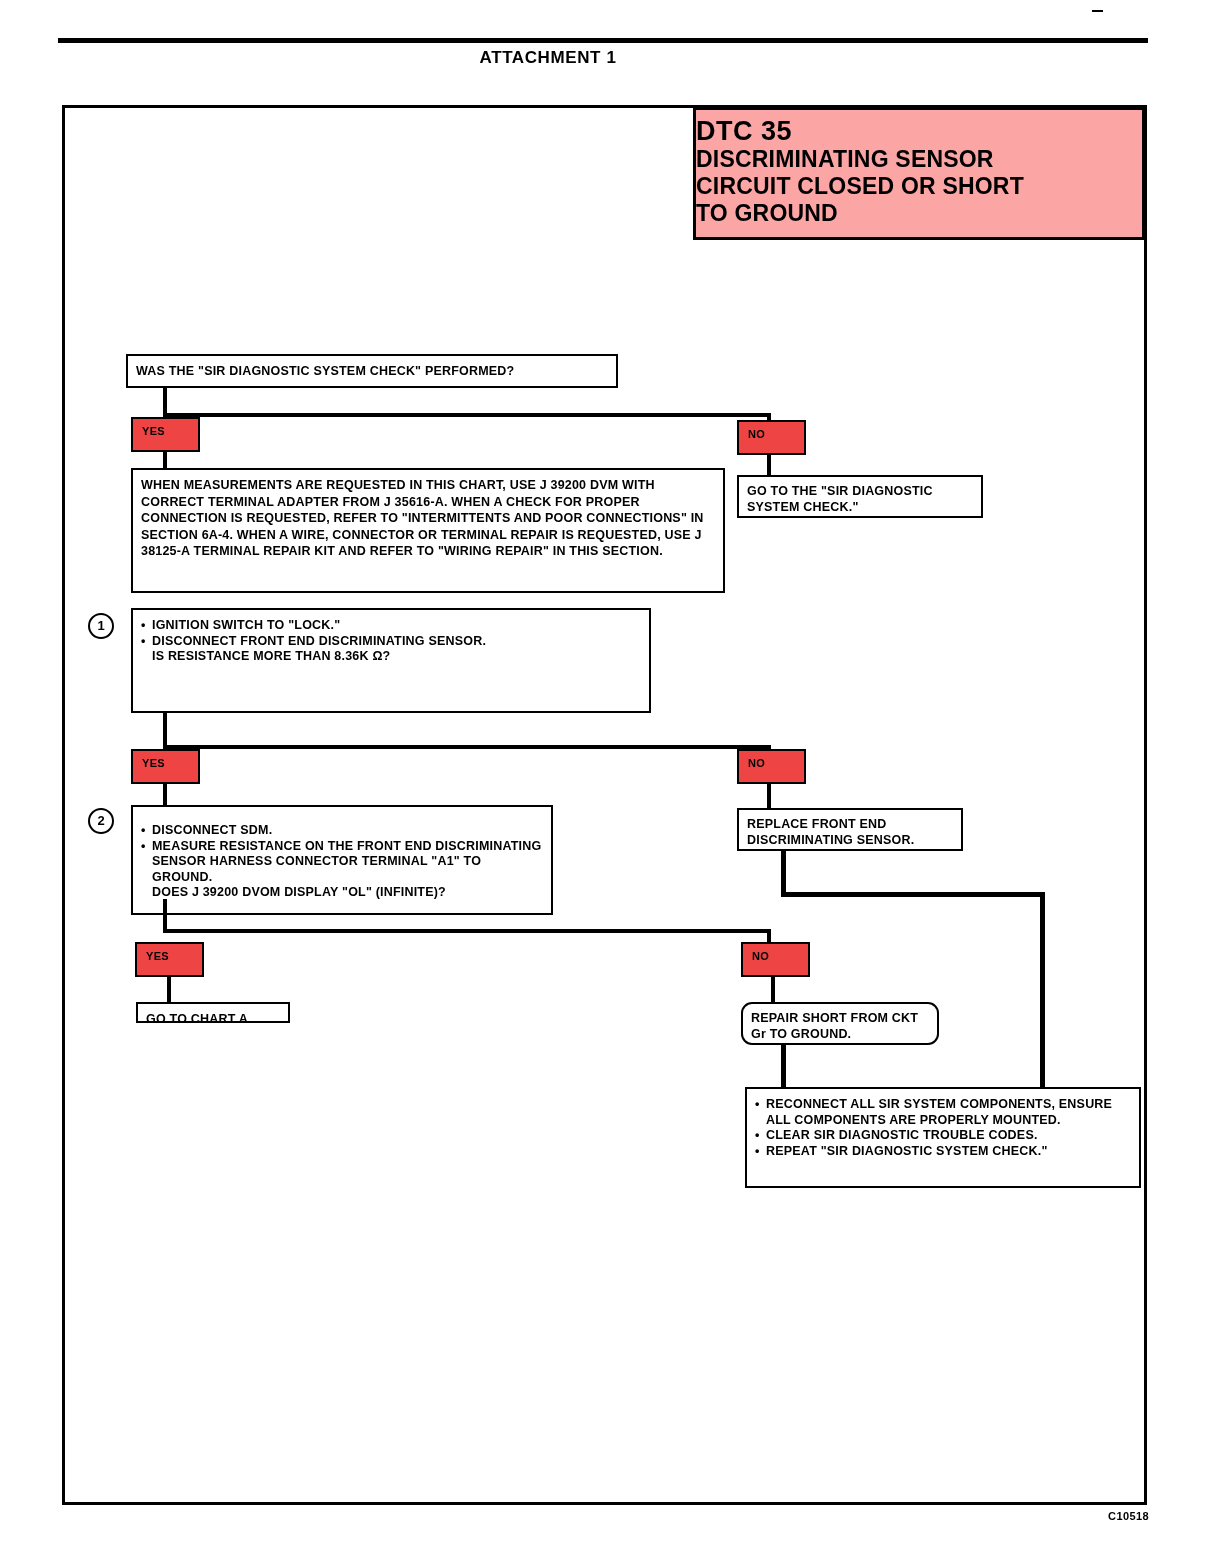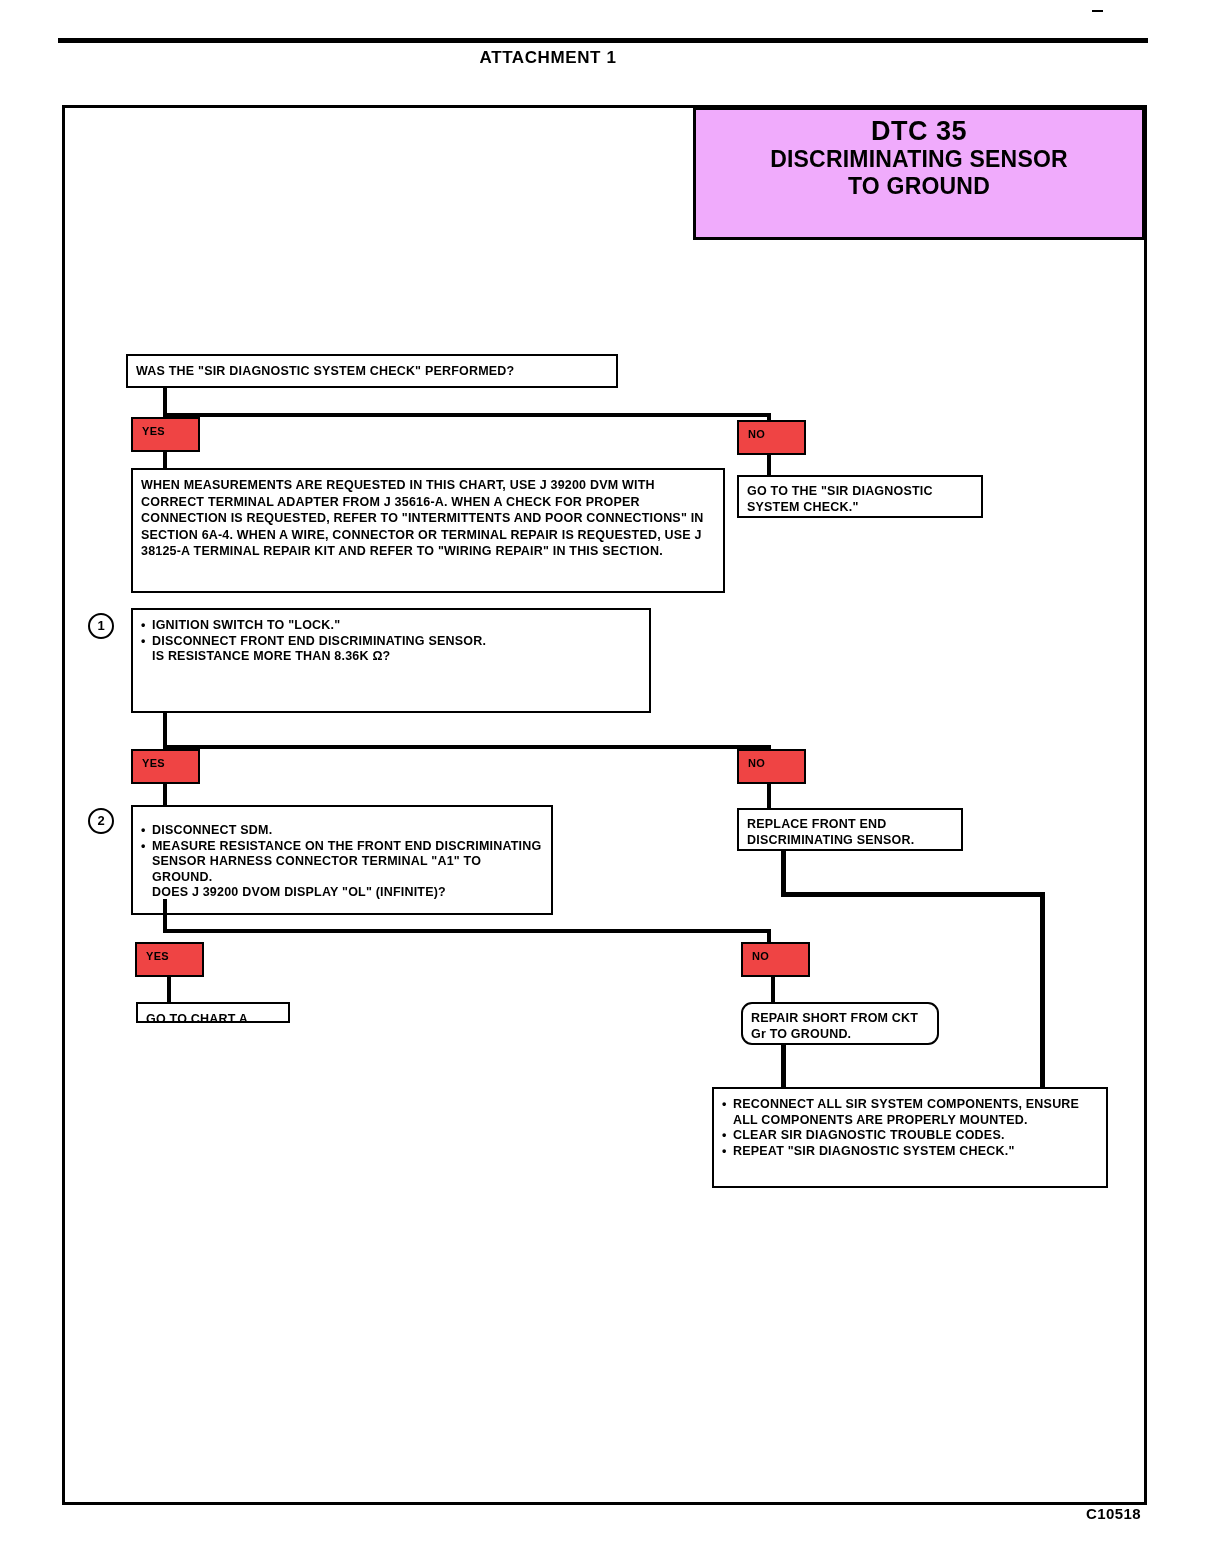--- a/index.html
+++ b/index.html
@@ -52,22 +52,22 @@
   }
   
   .dtc-box {
     position: absolute;
     left: 693px;
     top: 107px;
     width: 452px;
     height: 133px;
     border: 3px solid #000;
     box-sizing: border-box;
-    background: #f0abfc;
-    text-align: center;
+    background: #fca5a5;
+    text-align: left;
     padding-top: 6px;
   }
   .dtc-line1 {
     font-size: 27px;
     font-weight: bold;
     letter-spacing: 0.5px;
     line-height: 30px;
   }
   .dtc-line {
     font-size: 23px;
@@ -127,23 +127,23 @@
     border-radius: 50%;
     box-sizing: border-box;
     font-size: 13px;
     font-weight: bold;
     text-align: center;
     line-height: 22px;
     background: #fff;
   }
   .code {
     position: absolute;
-    right: 75px;
+    right: 67px;
     bottom: 30px;
-    font-size: 15px;
+    font-size: 11px;
     font-weight: bold;
     letter-spacing: 0.4px;
   }
   .tickmark {
     position: absolute;
     background: #000;
   }
 </style>
 </head>
 <body>
@@ -154,20 +154,21 @@
 
   <div class="top-rule"></div>
 
   <div class="attachment-title">ATTACHMENT 1</div>
 
   <div class="frame"></div>
 
   <div class="dtc-box">
     <div class="dtc-line1">DTC 35</div>
     <div class="dtc-line">DISCRIMINATING SENSOR</div>
+    <div class="dtc-line">CIRCUIT CLOSED OR SHORT</div>
     <div class="dtc-line">TO GROUND</div>
   </div>
 
   <div class="box" style="left:126px; top:354px; width:492px; height:34px; padding-top:8px;">
     <span>WAS THE "SIR DIAGNOSTIC SYSTEM CHECK" PERFORMED?</span>
   </div>
 
   <div class="ln" style="left:163px; top:388px; width:4px; height:28px;"></div>
   <div class="ln" style="left:163px; top:413px; width:608px; height:4px;"></div>
   <div class="ln" style="left:767px; top:413px; width:4px; height:15px;"></div>
@@ -257,21 +258,21 @@
   <div class="box" style="left:136px; top:1002px; width:154px; height:21px; padding-top:8px;">
     <span>GO TO CHART A.</span>
   </div>
 
   <div class="box" style="left:741px; top:1002px; width:198px; height:43px; padding-top:7px;border-radius:11px;">
     <span>REPAIR SHORT FROM CKT Gr TO GROUND.</span>
   </div>
 
   <div class="ln" style="left:781px; top:1045px; width:5px; height:43px;"></div>
 
-  <div class="box" style="left:712px; top:1087px; width:396px; height:101px; padding-top:8px;">
+  <div class="box" style="left:745px; top:1087px; width:396px; height:101px; padding-top:8px;">
     <ul class="bullets">
       <li>RECONNECT ALL SIR SYSTEM COMPONENTS, ENSURE ALL COMPONENTS ARE PROPERLY MOUNTED.</li>
       <li>CLEAR SIR DIAGNOSTIC TROUBLE CODES.</li>
       <li>REPEAT "SIR DIAGNOSTIC SYSTEM CHECK."</li>
     </ul>
   </div>
 
   <div class="code">C10518</div>
 
 </div>

